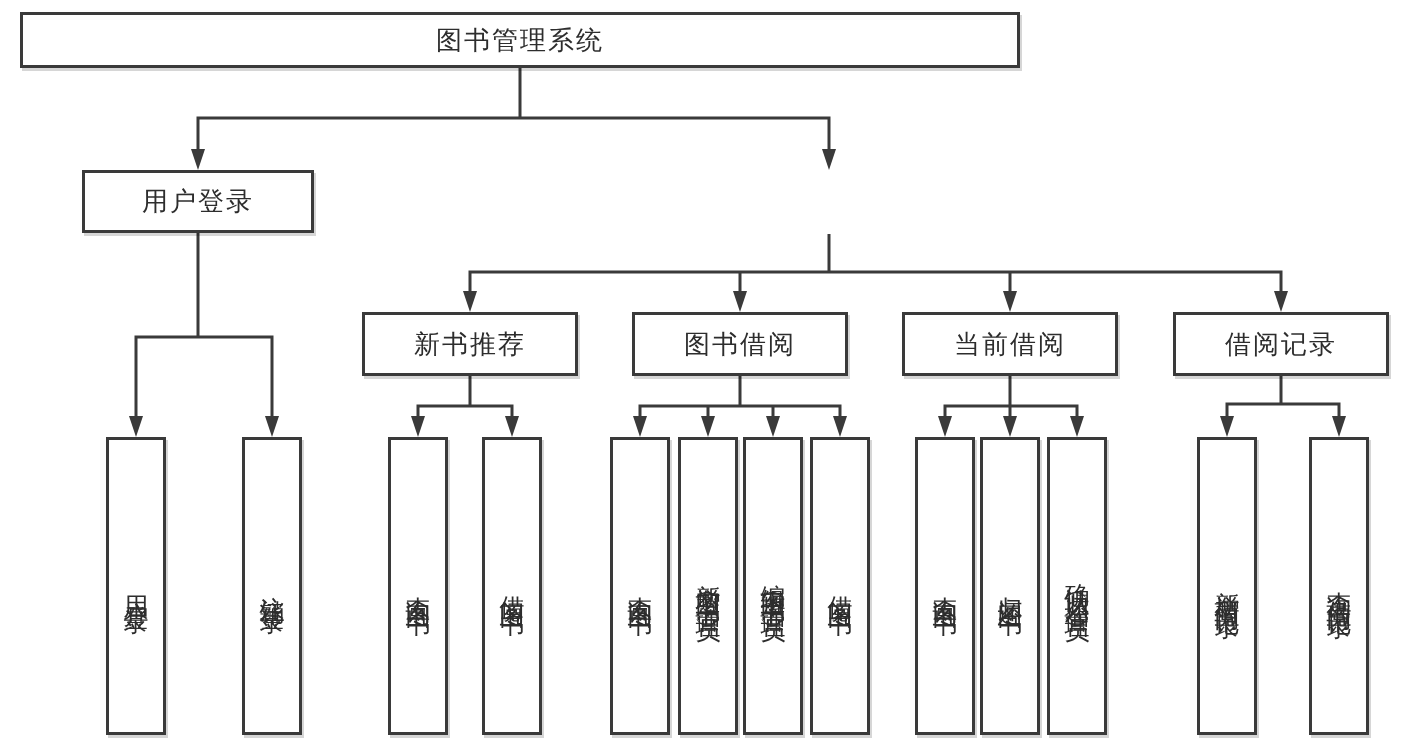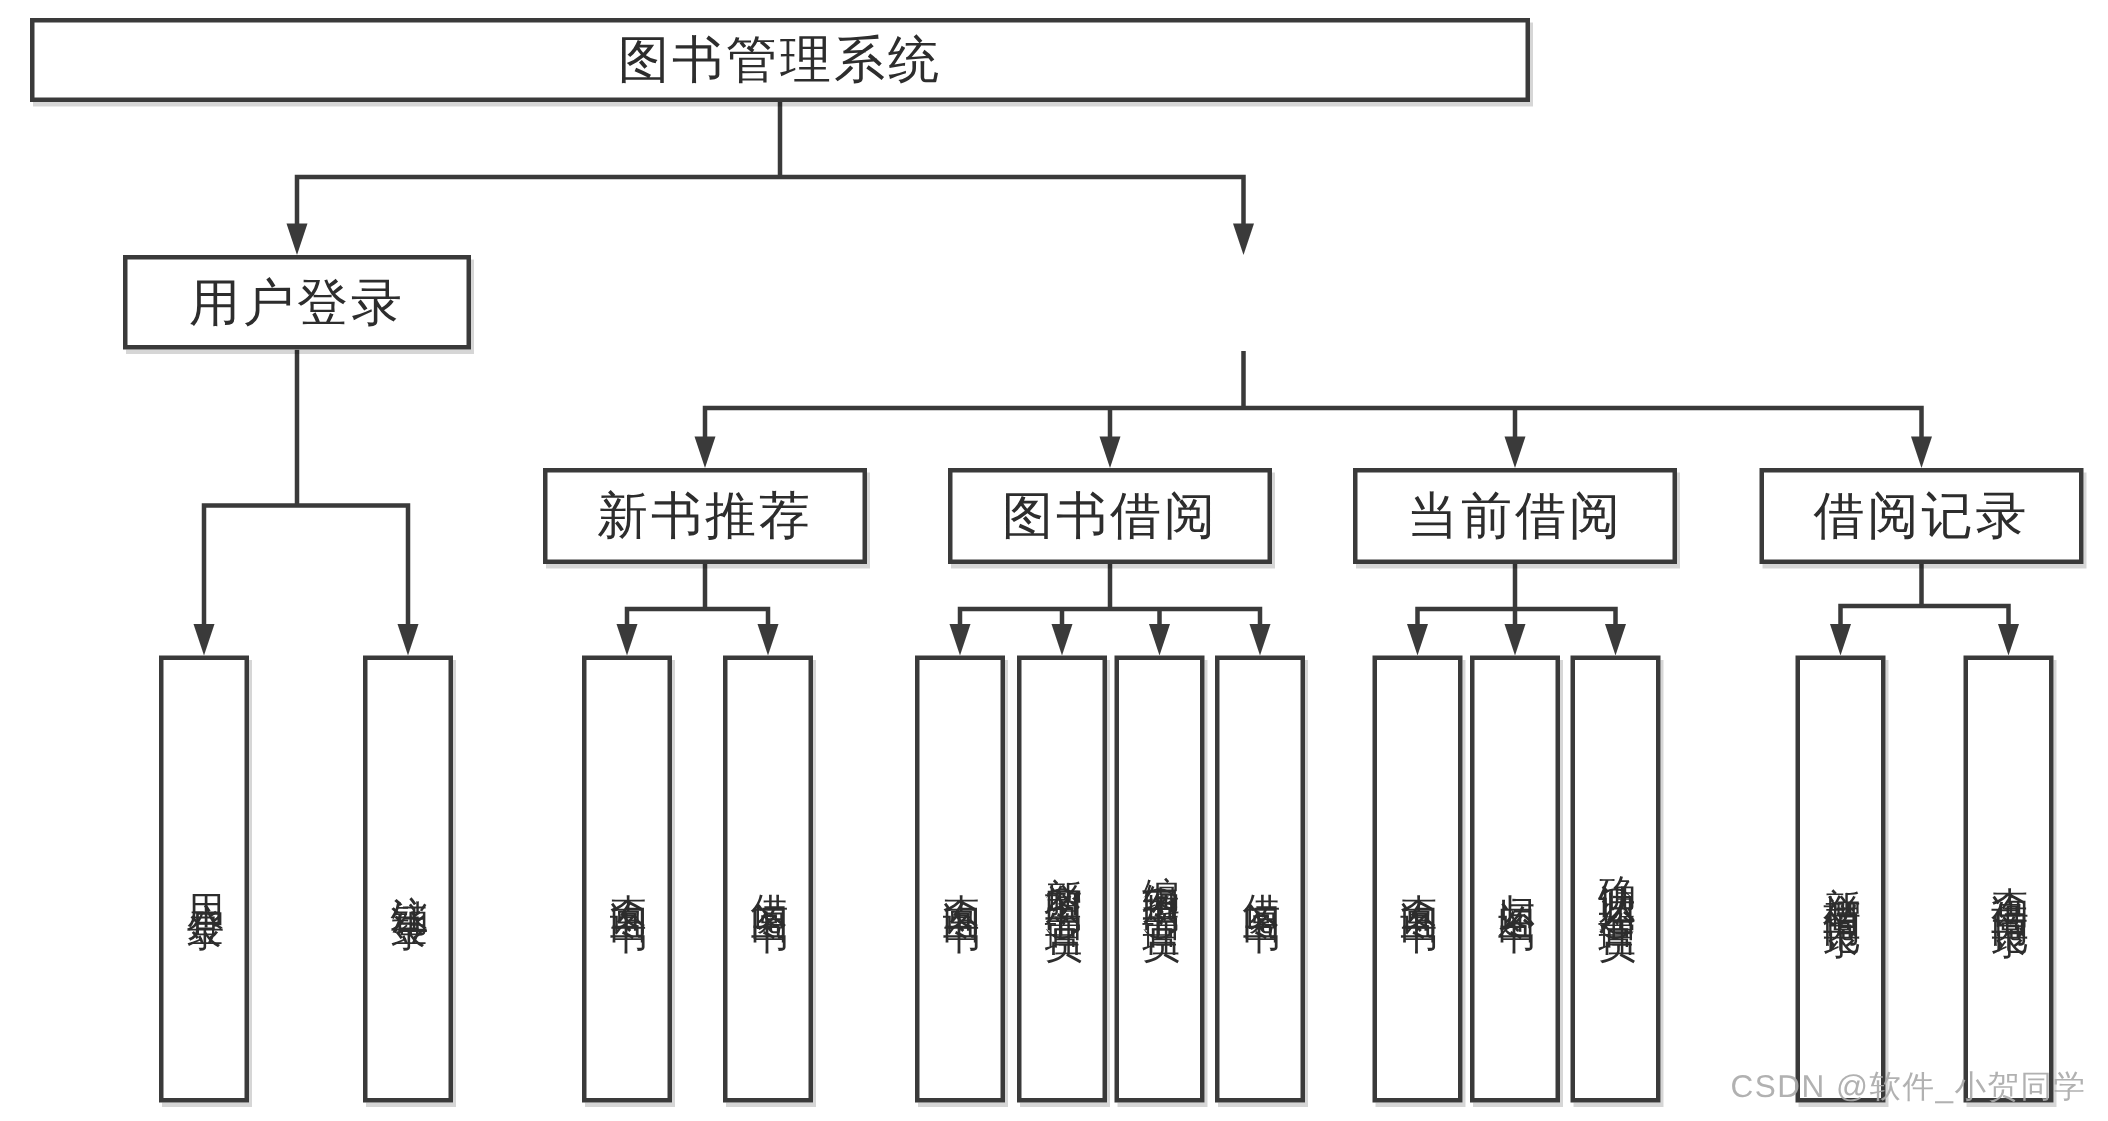--- a/index.html
+++ b/index.html
@@ -23,21 +23,21 @@
     border: 3px solid #3a3a3a;
     background: #ffffff;
     color: #2d2d2d;
     display: flex;
     align-items: center;
     justify-content: center;
     box-shadow: 2px 3px 0 rgba(0,0,0,0.16);
     z-index: 2;
   }
   .hbox {
-    font-size: 34px;
+    font-size: 26px;
     letter-spacing: 2px;
     white-space: nowrap;
   }
   .vbox {
     writing-mode: vertical-rl;
     font-size: 25px;
     letter-spacing: 5px;
     line-height: 1;
     width: 60px;
     height: 298px;
@@ -119,15 +119,14 @@
   <div class="box vbox" style="left:743px;">编辑图书（管理员）</div>
   <div class="box vbox" style="left:810px;">借阅图书</div>
 
   <div class="box vbox" style="left:915px;">查询图书</div>
   <div class="box vbox" style="left:980px;">归还图书</div>
   <div class="box vbox" style="left:1047px;">确认归还（管理员）</div>
 
   <div class="box vbox" style="left:1197px;">新增借阅记录</div>
   <div class="box vbox" style="left:1309px;">查询借阅记录</div>
 
-  <div class="watermark">CSDN @软件_小贺同学</div>
 
 </div>
 
 </body></html>

